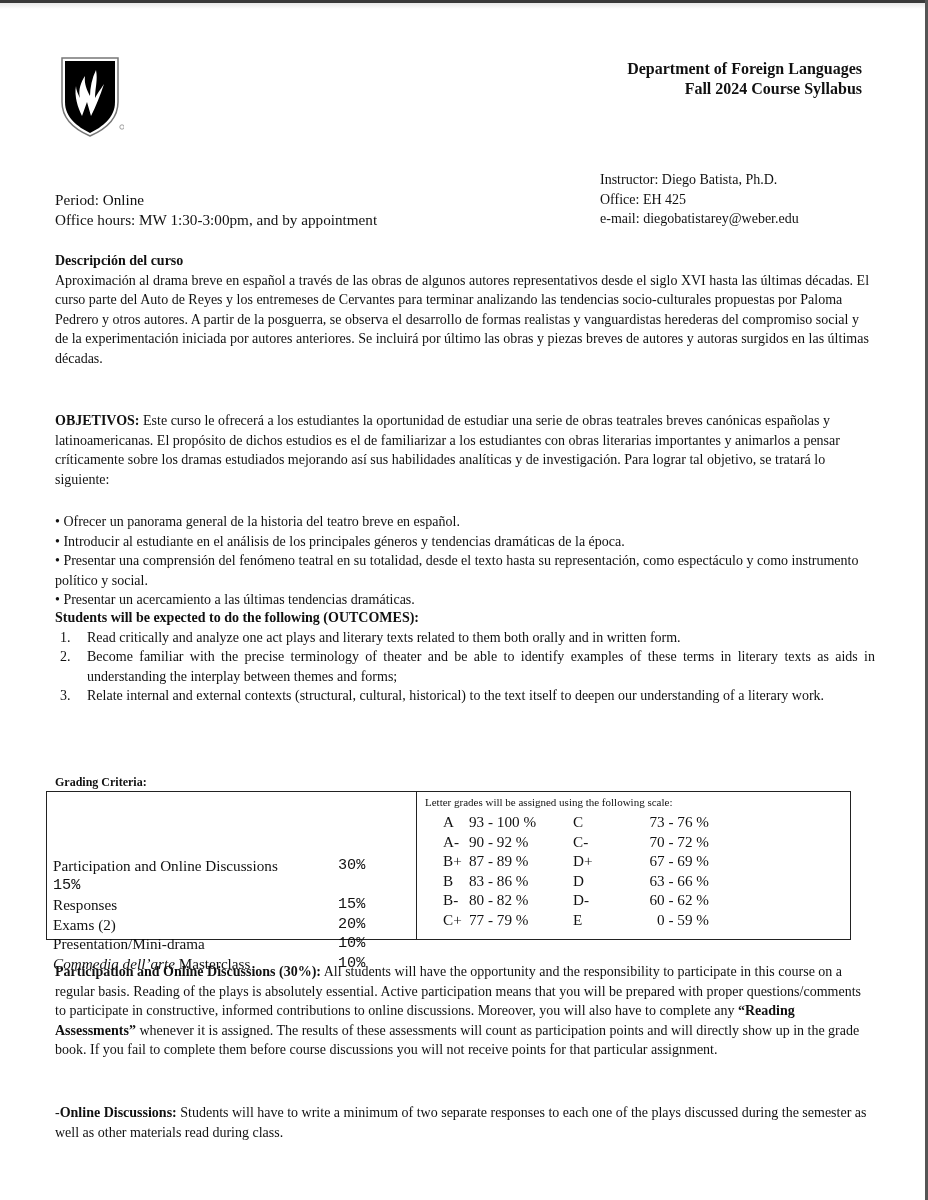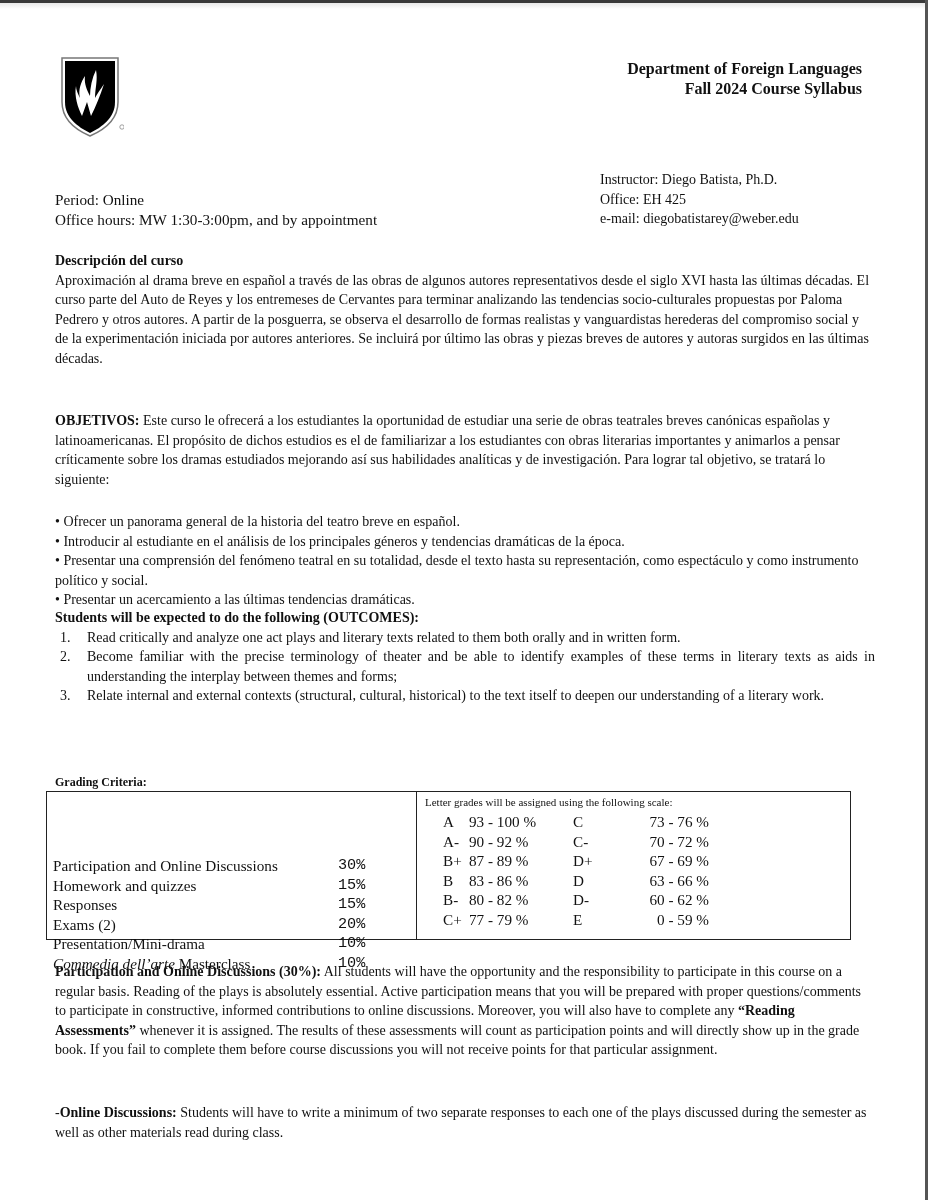--- a/index.html
+++ b/index.html
@@ -127,21 +127,20 @@
   <div class="abs grading-title t b">Grading Criteria:</div>
 
   <div class="gtable">
     <div class="gdivider"></div>
     <div class="gleft">
       <div class="grow">
           <span class="gname">Participation and Online Discussions</span>
           <span class="gpct">30%</span>
         </div>
       <div class="grow">
-          <span class="gname">Homework and quizzes</span>
           <span class="gpct">15%</span>
         </div>
       <div class="grow">
           <span class="gname">Responses</span>
           <span class="gpct">15%</span>
         </div>
       <div class="grow">
           <span class="gname">Exams (2)</span>
           <span class="gpct">20%</span>
         </div>

